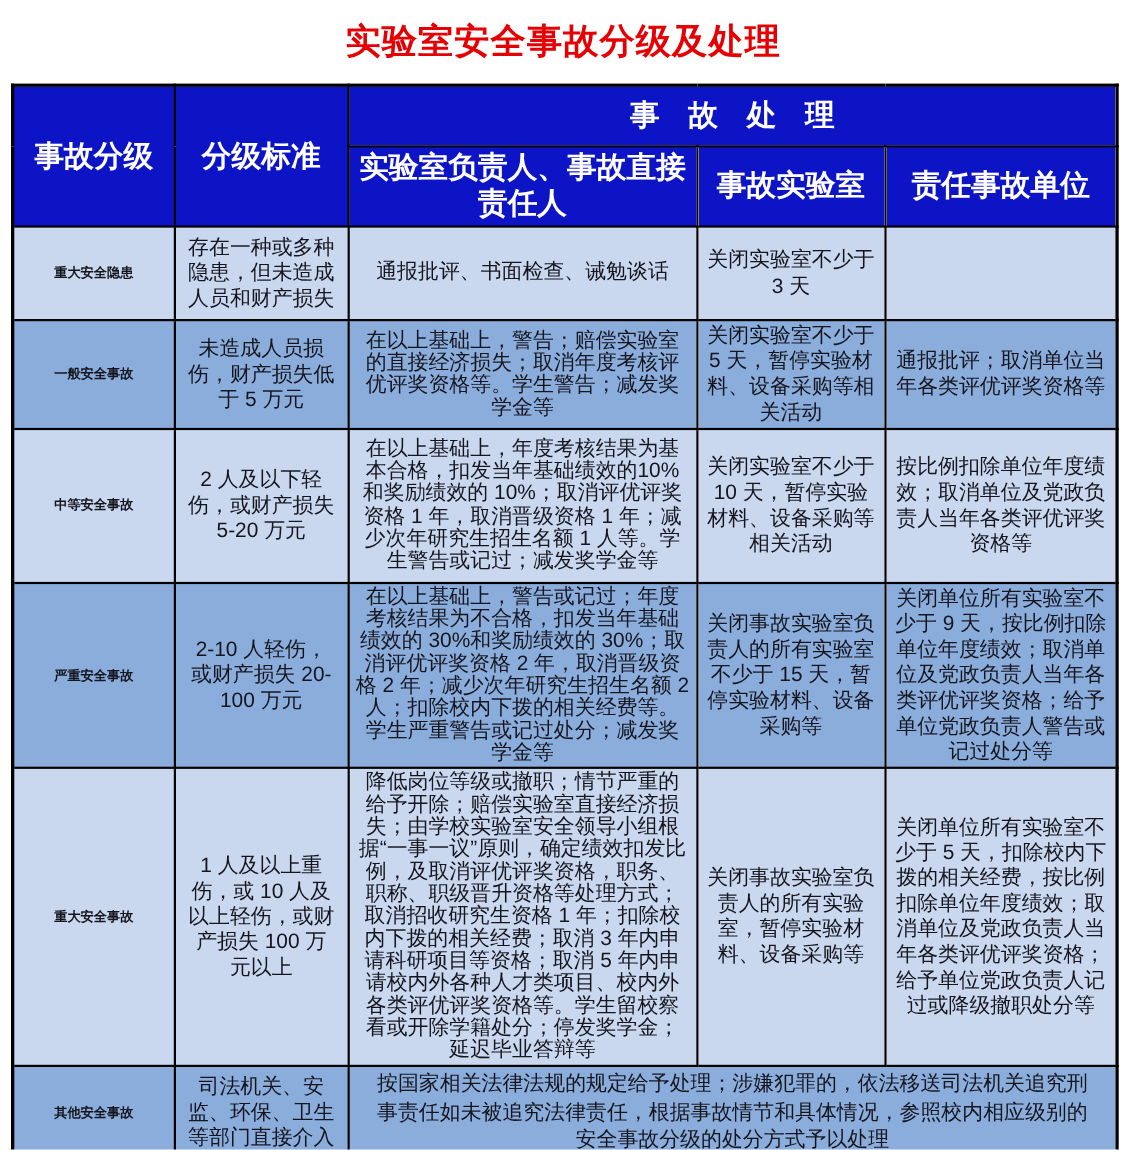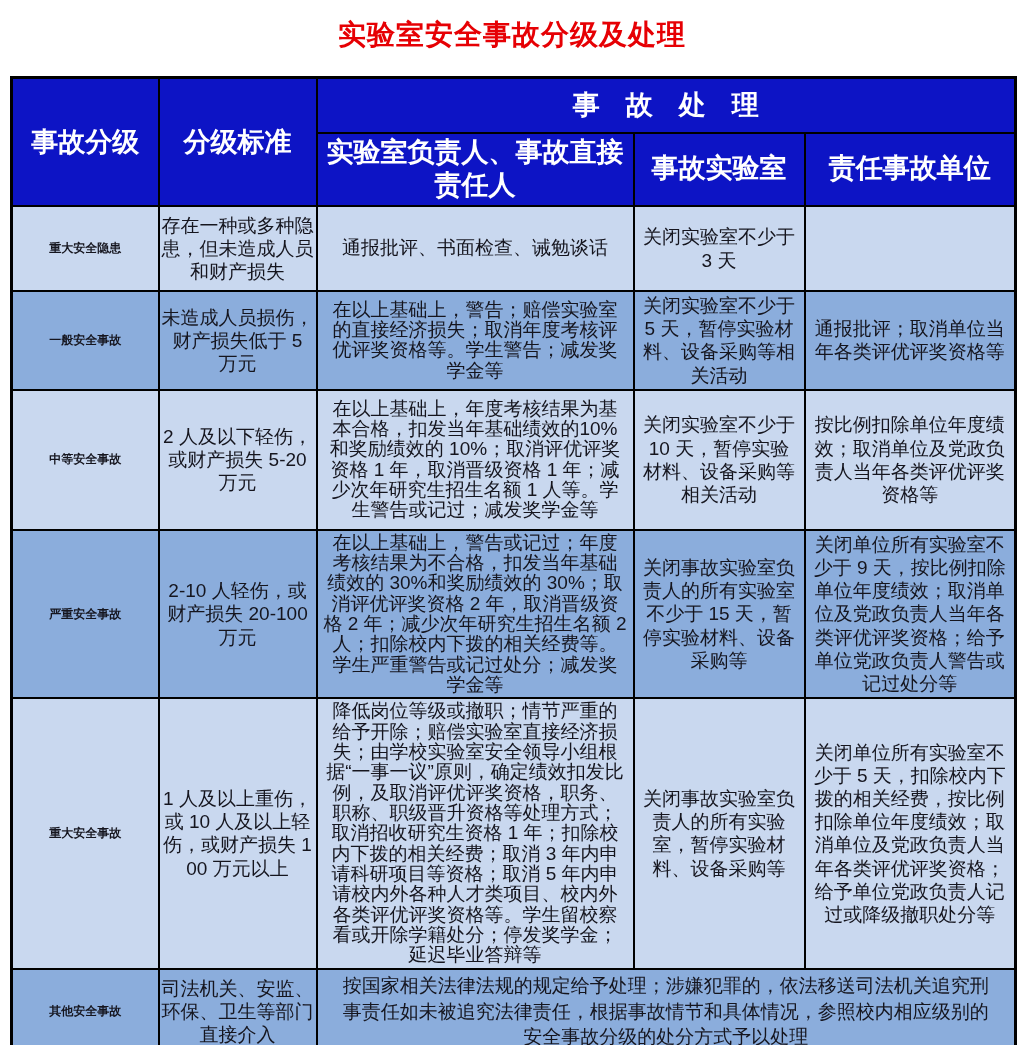--- a/index.html
+++ b/index.html
@@ -17,21 +17,21 @@
   body{
     width:1024px;height:1045px;
     font-family:"Liberation Sans","DejaVu Sans",sans-serif;
     color:var(--body-text);
     overflow:hidden;
   }
   .page{width:1024px;height:1045px;position:relative;background:var(--page-bg);}
   .page-title{
     text-align:center;
     color:var(--title-color);
-    font-size:28px;
+    font-size:32px;
     font-weight:800;
     letter-spacing:1px;
     padding-top:16px;
     height:76px;
   }
   table.accident-table{
     width:1004px;
     margin-left:10px;
     border-collapse:collapse;
     table-layout:fixed;
@@ -66,21 +66,21 @@
     font-size:19px;
     line-height:1.07;
     padding:2px 6px;
   }
   td.level-cell{
     font-weight:700;
     font-size:12px;
     line-height:1.25;
     padding:2px 14px;
   }
-  td.criteria-cell{padding:2px 1px;line-height:1.22;text-align:center;}
+  td.criteria-cell{padding:2px 11px;line-height:1.22;text-align:center;}
   td.lab-cell,td.unit-cell{line-height:1.22;padding:2px 8px;}
   tr.row-light td{background:var(--row-light);}
   tr.row-medium td{background:var(--row-medium);}
   .r0{height:85px;}
   .r1{height:85px;}
   .r2{height:140px;}
   .r3{height:157px;}
   .r4{height:268px;}
   .r5{height:86px;}
   td.merged-cell{line-height:1.35;padding:2px 16px;}

